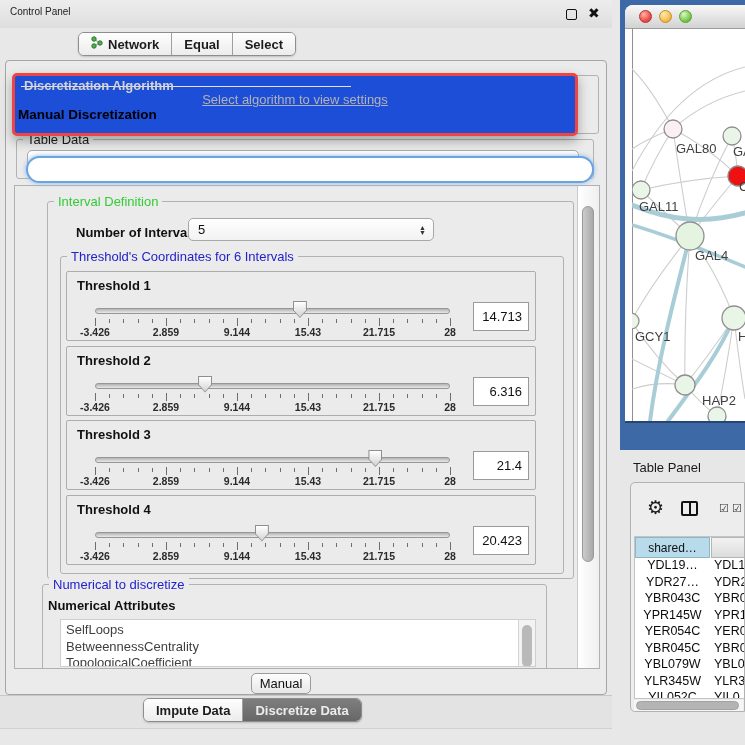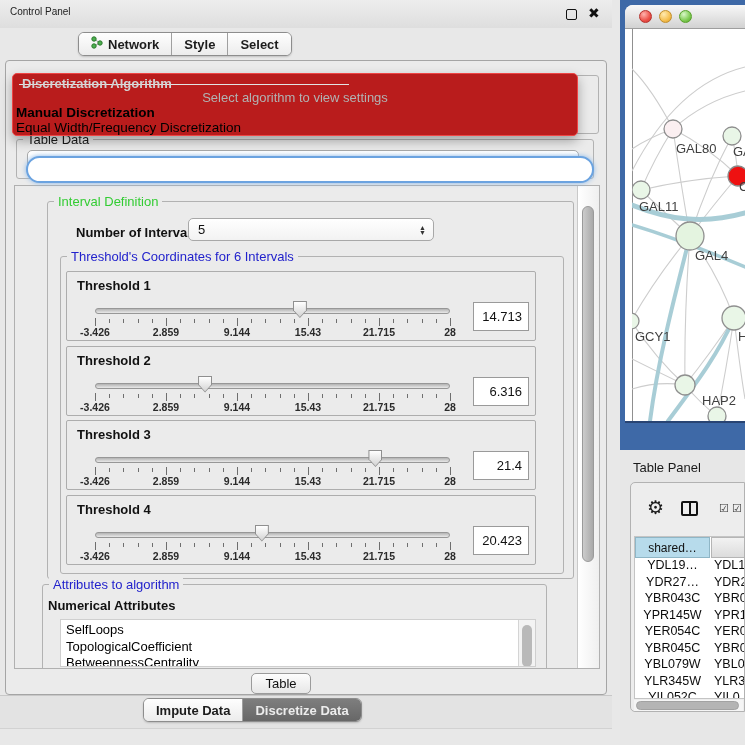--- a/index.html
+++ b/index.html
@@ -37,26 +37,26 @@
     display:flex; align-items:center; padding-left:9px; }
   .combo .arrows { position:absolute; right:7px; top:50%; transform:translateY(-50%);
     font-size:7px; line-height:5px; color:#333; text-align:center; }
 
   
   #algo-combo { left:20px; top:95px; width:568px; height:27px; border-radius:14px;
     border:2px solid #6ba3e0; box-shadow:0 0 5px #87b7ea; background:#fff; position:absolute; z-index:5; }
 
   
   #algo-popup { position:absolute; left:12px; top:73px; width:566px; height:63px;
-    background:#b91c1c; border:1px solid #ef4444; border-radius:5px;
+    background:#1d4ed8; border:3px solid #ef4444; border-radius:5px;
     box-shadow:0 5px 12px rgba(0,0,0,.32); z-index:50; }
   #ghost-line { position:absolute; left:6px; top:10px; width:330px; height:1px; background:#e3e3e3; }
   #ghost-title { position:absolute; left:9px; top:2px; font-size:13px; font-weight:bold; color:#d3d3d3; }
   #popup-placeholder { position:absolute; left:0; top:16px; width:100%; text-align:center;
-    font-size:13px; color:#b2b2b2; }
+    font-size:13px; color:#b2b2b2;text-decoration:underline; }
   .popup-item { position:absolute; left:3px; font-size:13.5px; color:#000; white-space:nowrap; }
   .popup-item.b { font-weight:bold; }
 
   
   #scrollpane { position:absolute; left:8px; top:124px; width:586px; height:484px;
     border:1px solid #b0b0b0; background:#ebebeb; overflow:hidden; }
   #viewport { position:absolute; left:0; top:0; width:562px; height:482px; overflow:hidden; }
   #vscroll { position:absolute; right:0; top:0; width:22px; height:482px;
     background:linear-gradient(to right,#ffffff,#efefef); border-left:1px solid #c9c9c9; }
   #vscroll .thumb { position:absolute; left:4px; top:20px; width:12px; height:356px;
@@ -78,21 +78,21 @@
   .tick.major { height:8px; } .tick.minor { height:4px; top:1px; }
   .tlabels { position:absolute; left:28px; top:54px; width:355px; height:12px; }
   .tlabel { position:absolute; transform:translateX(-50%); font-size:10.5px; font-weight:bold; color:#2b2b2b; }
   .valbox { position:absolute; left:406px; top:30px; width:56px; height:29px; background:#fff;
     border:1px solid #9a9a9a; font-size:13px; color:#111; text-align:right;
     line-height:27px; padding-right:6px; }
 
   
   #attr-list { position:absolute; left:17px; top:34px; width:476px; height:48px;
     background:#fff; border:1px solid #cfcfcf; overflow:hidden; }
-  .attr-item { font-size:13px; color:#000000; padding-left:5px; line-height:16.5px; white-space:nowrap; }
+  .attr-item { font-size:13px; color:#404040; padding-left:5px; line-height:16.5px; white-space:nowrap; }
   #attr-scroll { position:absolute; right:0; top:0; width:17px; height:48px;
     background:#f3f3f3; border-left:1px solid #d4d4d4; }
   #attr-scroll .thumb { position:absolute; left:3px; top:5px; width:10px; height:42px;
     border-radius:5px; background:#b9b9b9; }
 
   #apply-btn { position:absolute; left:250px; top:672px; width:60px; height:21px;
     background:linear-gradient(#fdfdfd,#e7e7e7); border:1px solid #9b9b9b; border-radius:5px;
     font-size:13px; color:#111; text-align:center; line-height:19px; }
 
   #bottom-bar { position:absolute; left:0; top:695px; width:612px; height:34px;
@@ -145,21 +145,21 @@
         <span><svg width="12" height="13" viewBox="0 0 12 13">
             <line x1="3" y1="3" x2="9" y2="7" stroke="#9a9a9a" stroke-width="1"></line>
             <line x1="3" y1="10" x2="9" y2="7" stroke="#9a9a9a" stroke-width="1"></line>
             <circle cx="3" cy="3" r="2.2" fill="#4caf50" stroke="#2c7a2c"></circle>
             <circle cx="3" cy="10" r="2.2" fill="#4caf50" stroke="#2c7a2c"></circle>
             <circle cx="9" cy="7" r="2.2" fill="#4caf50" stroke="#2c7a2c"></circle>
           </svg></span>
         <span>Network</span>
       </div>
       <div class="seg">
-        <span>Style</span>
+        <span>Equal</span>
       </div>
       <div class="seg">
         <span>Select</span>
       </div>
     </div>
 
   <div id="cp-content">
 
     <div class="groupbox" style="left:9px; top:14px; width:584px; height:59px;"></div>
 
@@ -353,59 +353,58 @@
                     <span class="tlabel" style="left: 80%;">21.715</span>
                     <span class="tlabel" style="left: 100%;">28</span>
                   </div>
                   <div class="valbox">20.423</div>
                 </div>
               </div>
           </div>
         </div>
 
         <div class="groupbox" style="left:27px; top:398px; width:505px; height:92px;">
-          <span class="gb-title blue">Attributes to algorithm</span>
+          <span class="gb-title blue">Numerical to discretize</span>
           <span style="position:absolute; left:5px; top:13px; font-size:13px; font-weight:bold; color:#111;">Numerical Attributes</span>
           <div id="attr-list">
             <div id="attr-items" style="padding-top:2px;">
                 <div class="attr-item">SelfLoops</div>
+                <div class="attr-item">BetweennessCentrality</div>
                 <div class="attr-item">TopologicalCoefficient</div>
-                <div class="attr-item">BetweennessCentrality</div>
               </div>
             <div id="attr-scroll">
                 <div class="thumb"></div>
               </div>
           </div>
         </div>
 
       </div>
       <div id="vscroll">
         <div class="thumb"></div>
       </div>
     </div>
 
-    <div id="apply-btn" style="position:absolute; left:245px; top:612px;">Table</div>
+    <div id="apply-btn" style="position:absolute; left:245px; top:612px;">Manual</div>
   </div>
 
   <div id="bottom-bar"></div>
   <div class="segbar" style="left:143px; top:698px;" id="bottom-tabs">
       <div class="seg">
         <span>Impute Data</span>
       </div>
       <div class="seg sel">
         <span>Discretize Data</span>
       </div>
     </div>
 
   <div id="algo-popup">
     <div id="ghost-line"></div>
     <div id="ghost-title">Discretization Algorithm</div>
     <div id="popup-placeholder">Select algorithm to view settings</div>
     <div class="popup-item b" style="top:31px;">Manual Discretization</div>
-    <div class="popup-item" style="top:46px;">Equal Width/Frequency Discretization</div>
   </div>
 </div>
 
 <div id="desktop-blue" style="background: rgb(62, 105, 167);"></div>
 <div id="net-window">
   <div id="net-titlebar">
     <div class="light" style="left:14px; background:radial-gradient(circle at 35% 30%, #ffb3ad, #ec5048 60%, #c93a31); border:1px solid #b5312c;"></div>
     <div class="light" style="left:34px; background:radial-gradient(circle at 35% 30%, #ffeab0, #f5bf4f 60%, #d59a2b); border:1px solid #c08e2d;"></div>
     <div class="light" style="left:54px; background:radial-gradient(circle at 35% 30%, #d9f7c8, #7ecb52 60%, #57a02c); border:1px solid #57a02c;"></div>
   </div>

